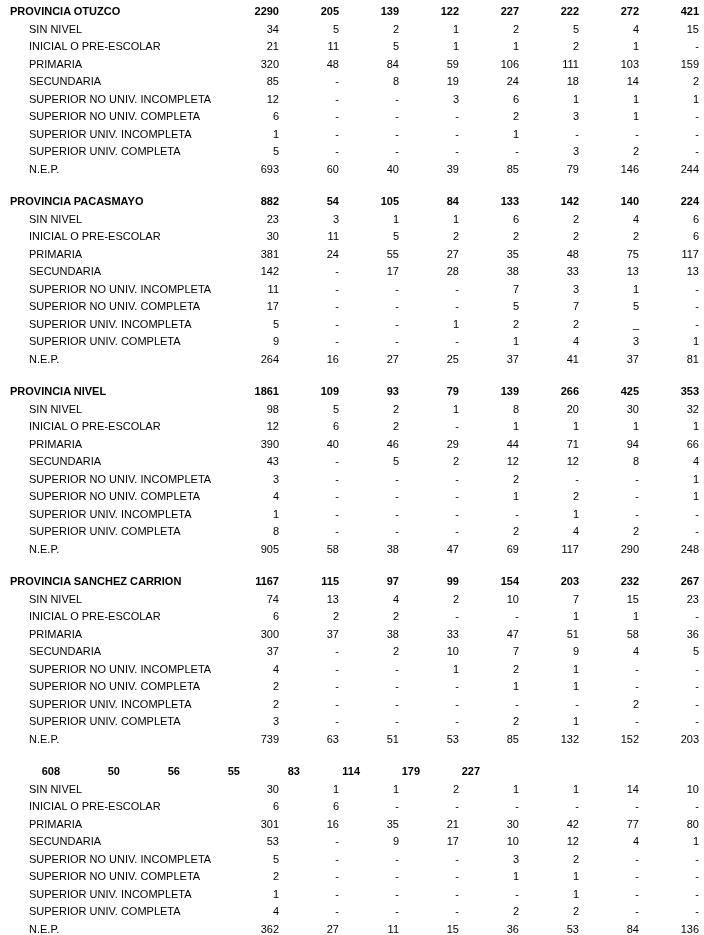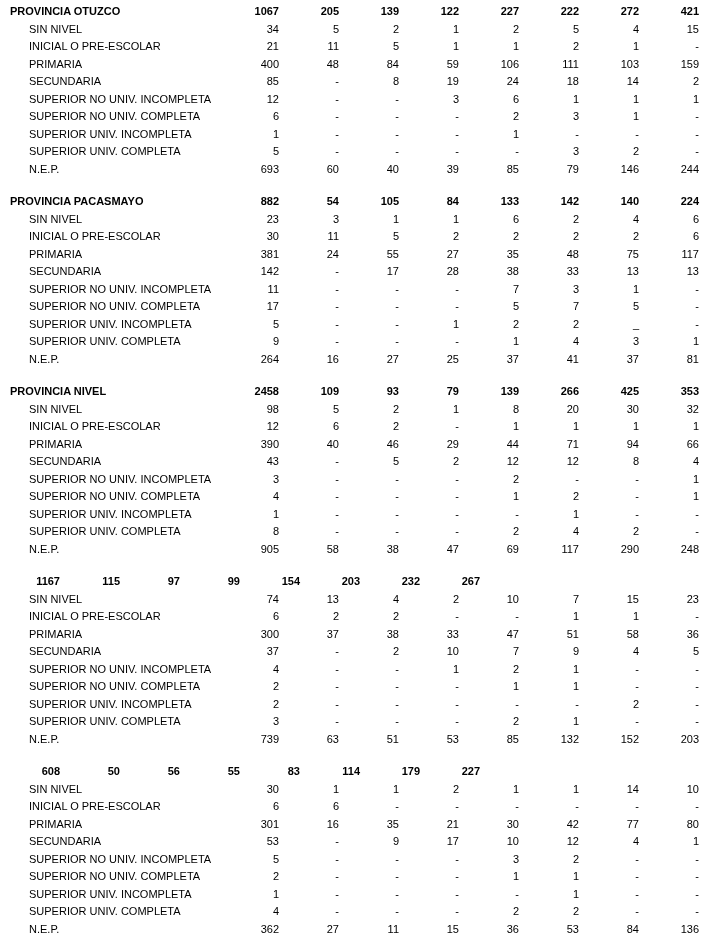--- a/index.html
+++ b/index.html
@@ -36,21 +36,21 @@
     text-align: right;
   }
 </style>
 </head>
 <body>
 
 <div class="doc">
     <div class="section">
     <div class="row title-row">
       <div class="label-cell">PROVINCIA OTUZCO</div>
-      <div class="num">1067</div>
+      <div class="num">2290</div>
       <div class="num">205</div>
       <div class="num">139</div>
       <div class="num">122</div>
       <div class="num">227</div>
       <div class="num">222</div>
       <div class="num">272</div>
       <div class="num">421</div>
     </div>
   <div class="row">
     <div class="label-cell">SIN NIVEL</div>
@@ -69,21 +69,21 @@
     <div class="num">11</div>
     <div class="num">5</div>
     <div class="num">1</div>
     <div class="num">1</div>
     <div class="num">2</div>
     <div class="num">1</div>
     <div class="num">-</div>
   </div>
       <div class="row">
     <div class="label-cell">PRIMARIA</div>
-    <div class="num">400</div>
+    <div class="num">320</div>
     <div class="num">48</div>
     <div class="num">84</div>
     <div class="num">59</div>
     <div class="num">106</div>
     <div class="num">111</div>
     <div class="num">103</div>
     <div class="num">159</div>
   </div>
       <div class="row">
     <div class="label-cell">SECUNDARIA</div>
@@ -260,21 +260,21 @@
     <div class="num">25</div>
     <div class="num">37</div>
     <div class="num">41</div>
     <div class="num">37</div>
     <div class="num">81</div>
   </div>
     </div>
     <div class="section">
     <div class="row title-row">
       <div class="label-cell">PROVINCIA NIVEL</div>
-      <div class="num">2458</div>
+      <div class="num">1861</div>
       <div class="num">109</div>
       <div class="num">93</div>
       <div class="num">79</div>
       <div class="num">139</div>
       <div class="num">266</div>
       <div class="num">425</div>
       <div class="num">353</div>
     </div>
   <div class="row">
     <div class="label-cell">SIN NIVEL</div>
@@ -371,20 +371,21 @@
     <div class="num">38</div>
     <div class="num">47</div>
     <div class="num">69</div>
     <div class="num">117</div>
     <div class="num">290</div>
     <div class="num">248</div>
   </div>
     </div>
     <div class="section">
     <div class="row title-row">
+      <div class="label-cell">PROVINCIA SANCHEZ CARRION</div>
       <div class="num">1167</div>
       <div class="num">115</div>
       <div class="num">97</div>
       <div class="num">99</div>
       <div class="num">154</div>
       <div class="num">203</div>
       <div class="num">232</div>
       <div class="num">267</div>
     </div>
   <div class="row">

